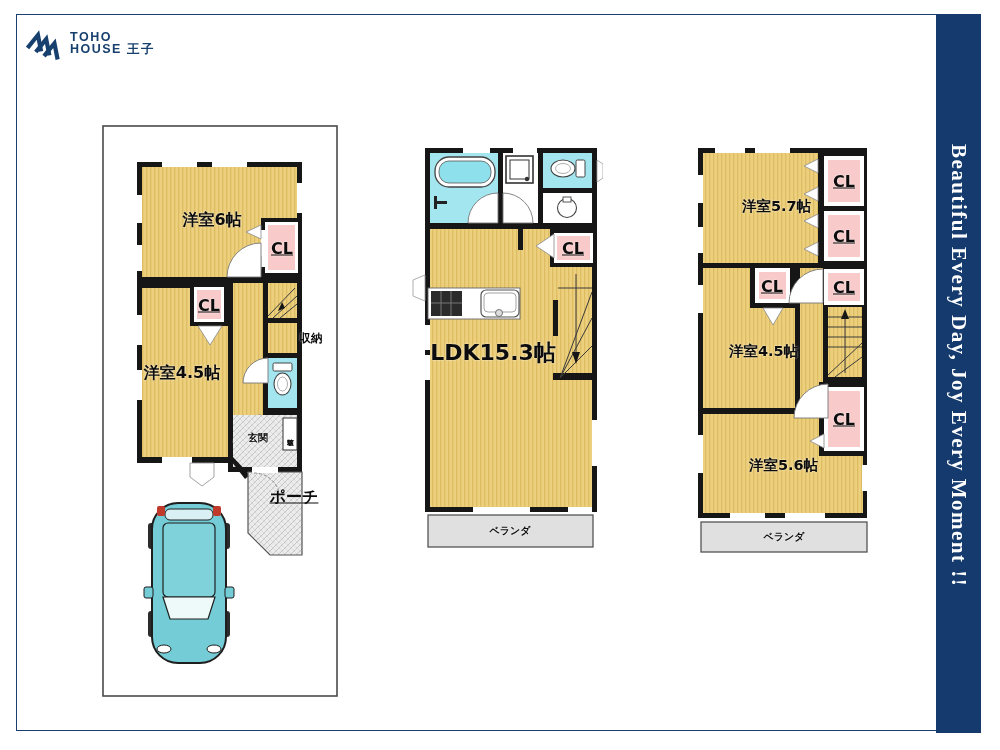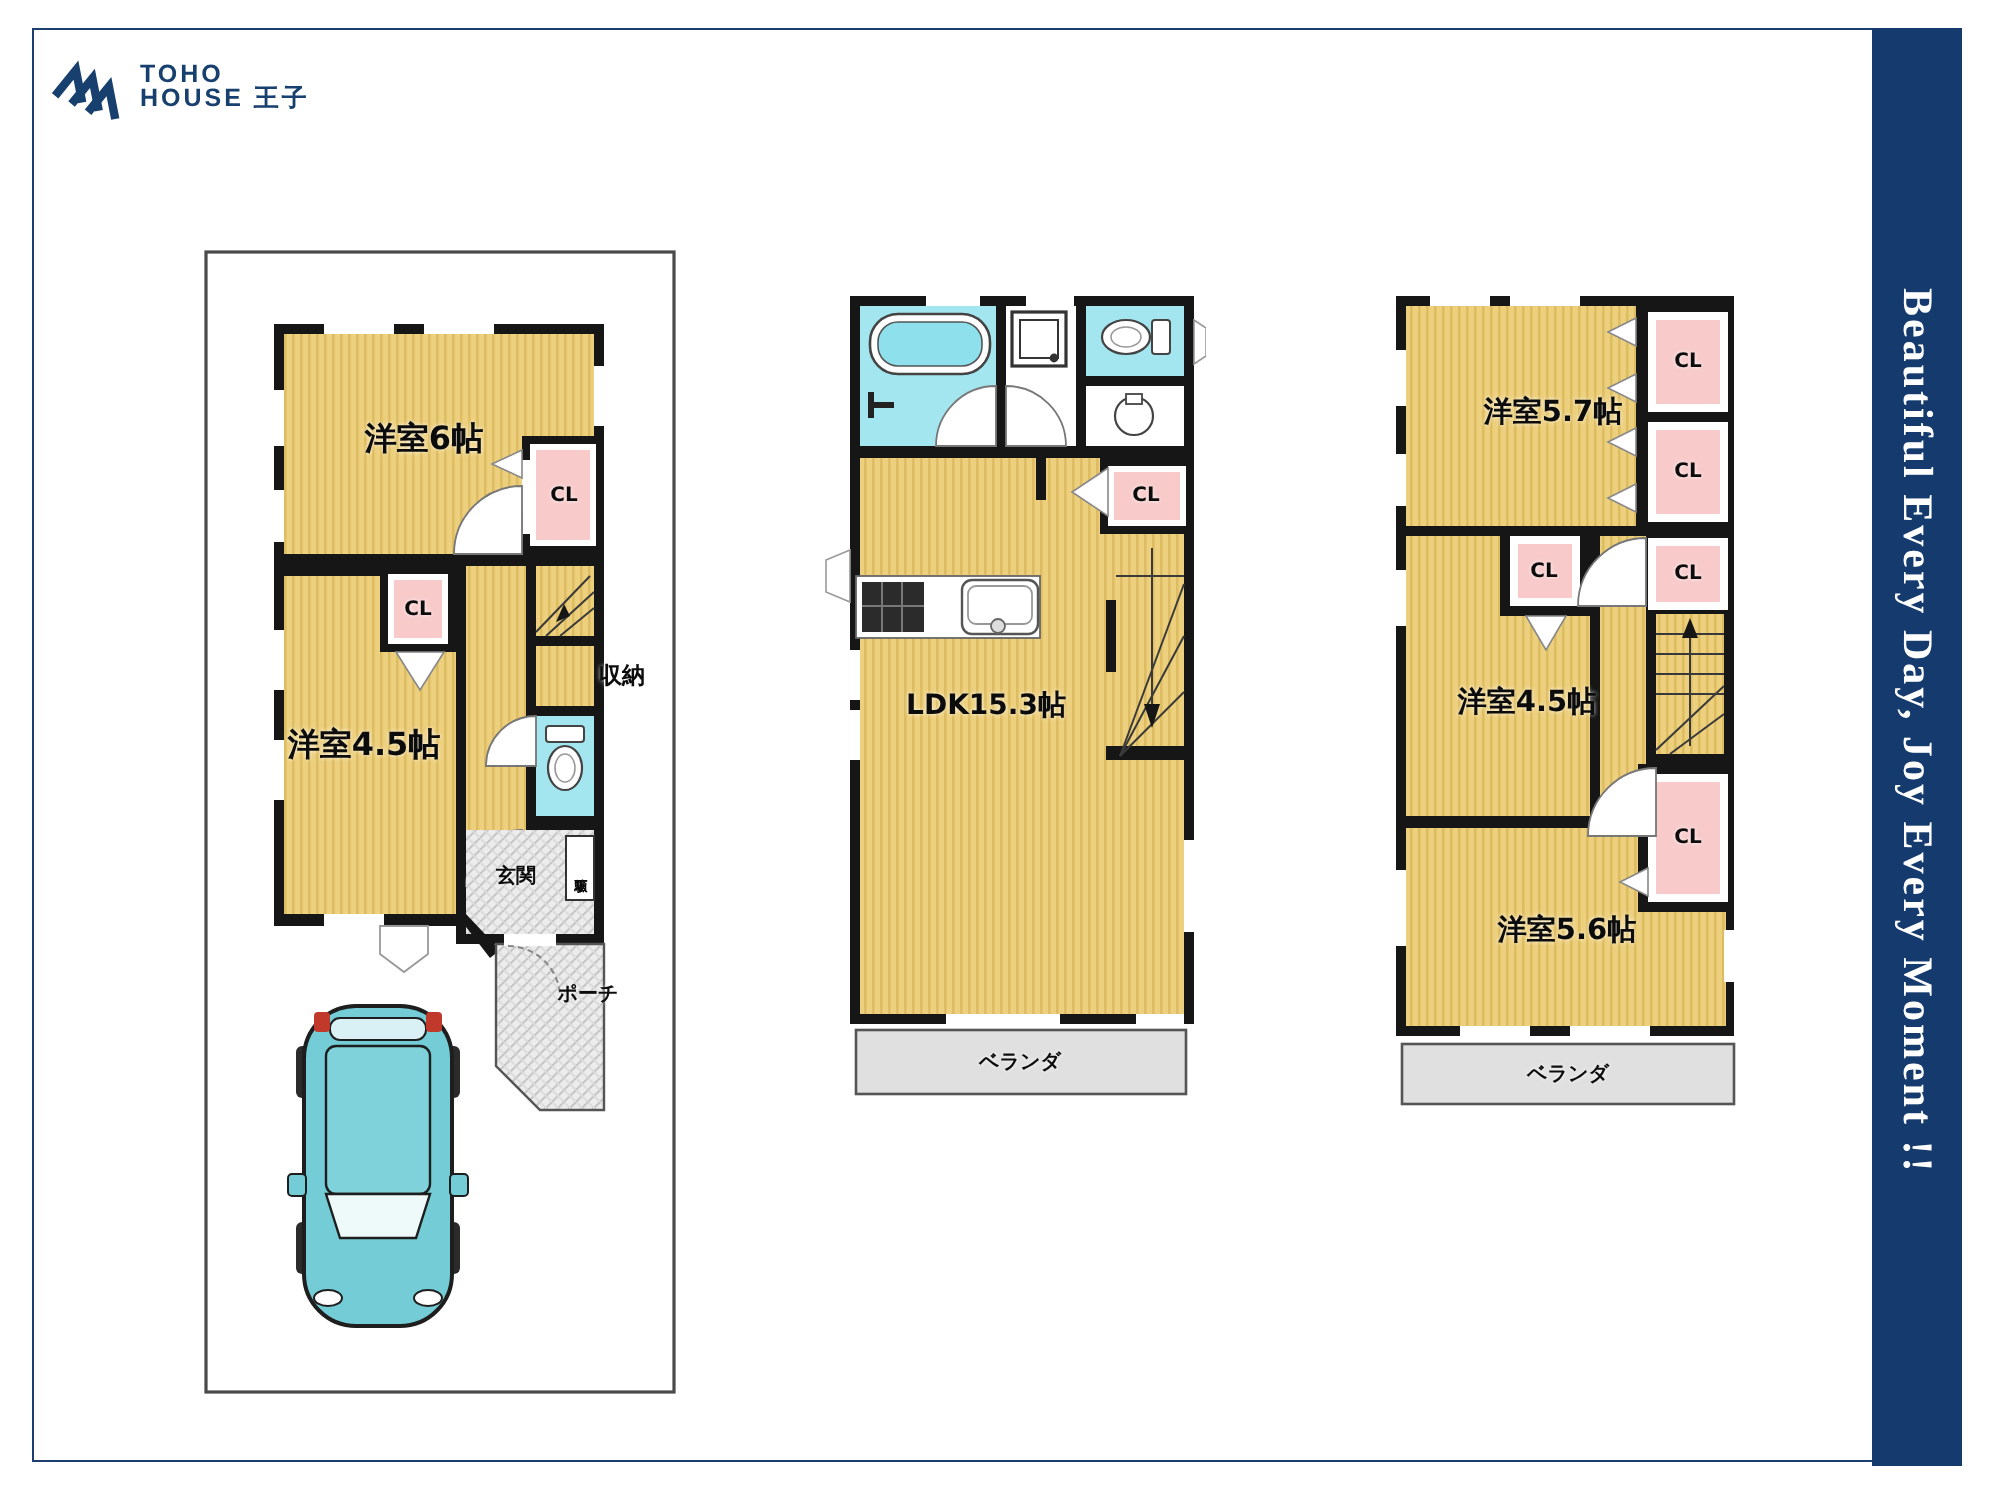--- a/index.html
+++ b/index.html
@@ -16,22 +16,22 @@
   
   #logo{position:absolute;left:26px;top:28px;display:flex;align-items:flex-start;}
   #logo .mark{width:38px;height:32px;}
   #logo .words{margin-left:6px;color:#17406f;font-family:"Liberation Sans","DejaVu Sans",sans-serif;
                font-weight:bold;line-height:12px;font-size:12.5px;letter-spacing:1.5px;margin-top:3px;}
   
   .plan{position:absolute;}
   .plan svg{position:absolute;left:0;top:0;}
   .lbl{position:absolute;transform:translate(-50%,-50%);color:#0c0c0c;font-weight:bold;
        white-space:nowrap;text-shadow:0 0 2px rgba(255,255,255,.85);}
-  .f16{font-size:16px;} .f15{font-size:14.5px;padding-left:33px;} .f14{font-size:10px;} .f13{font-size:10px;}
-  .f12{font-size:11.5px;margin-left:28px;} .f17{font-size:14px;}
+  .f16{font-size:16px;} .f15{font-size:14.5px;padding-left:33px;} .f14{font-size:10px;} .f13{font-size:16px;text-decoration:underline;}
+  .f12{font-size:11.5px;margin-left:28px;} .f17{font-size:22px;}
   .vsmall{writing-mode:vertical-rl;font-size:6.5px;font-weight:bold;letter-spacing:0;
           text-shadow:none;line-height:7px;}
 </style>
 </head>
 <body>
 
 <div id="stage">
 
   <div id="frame"></div>
 

